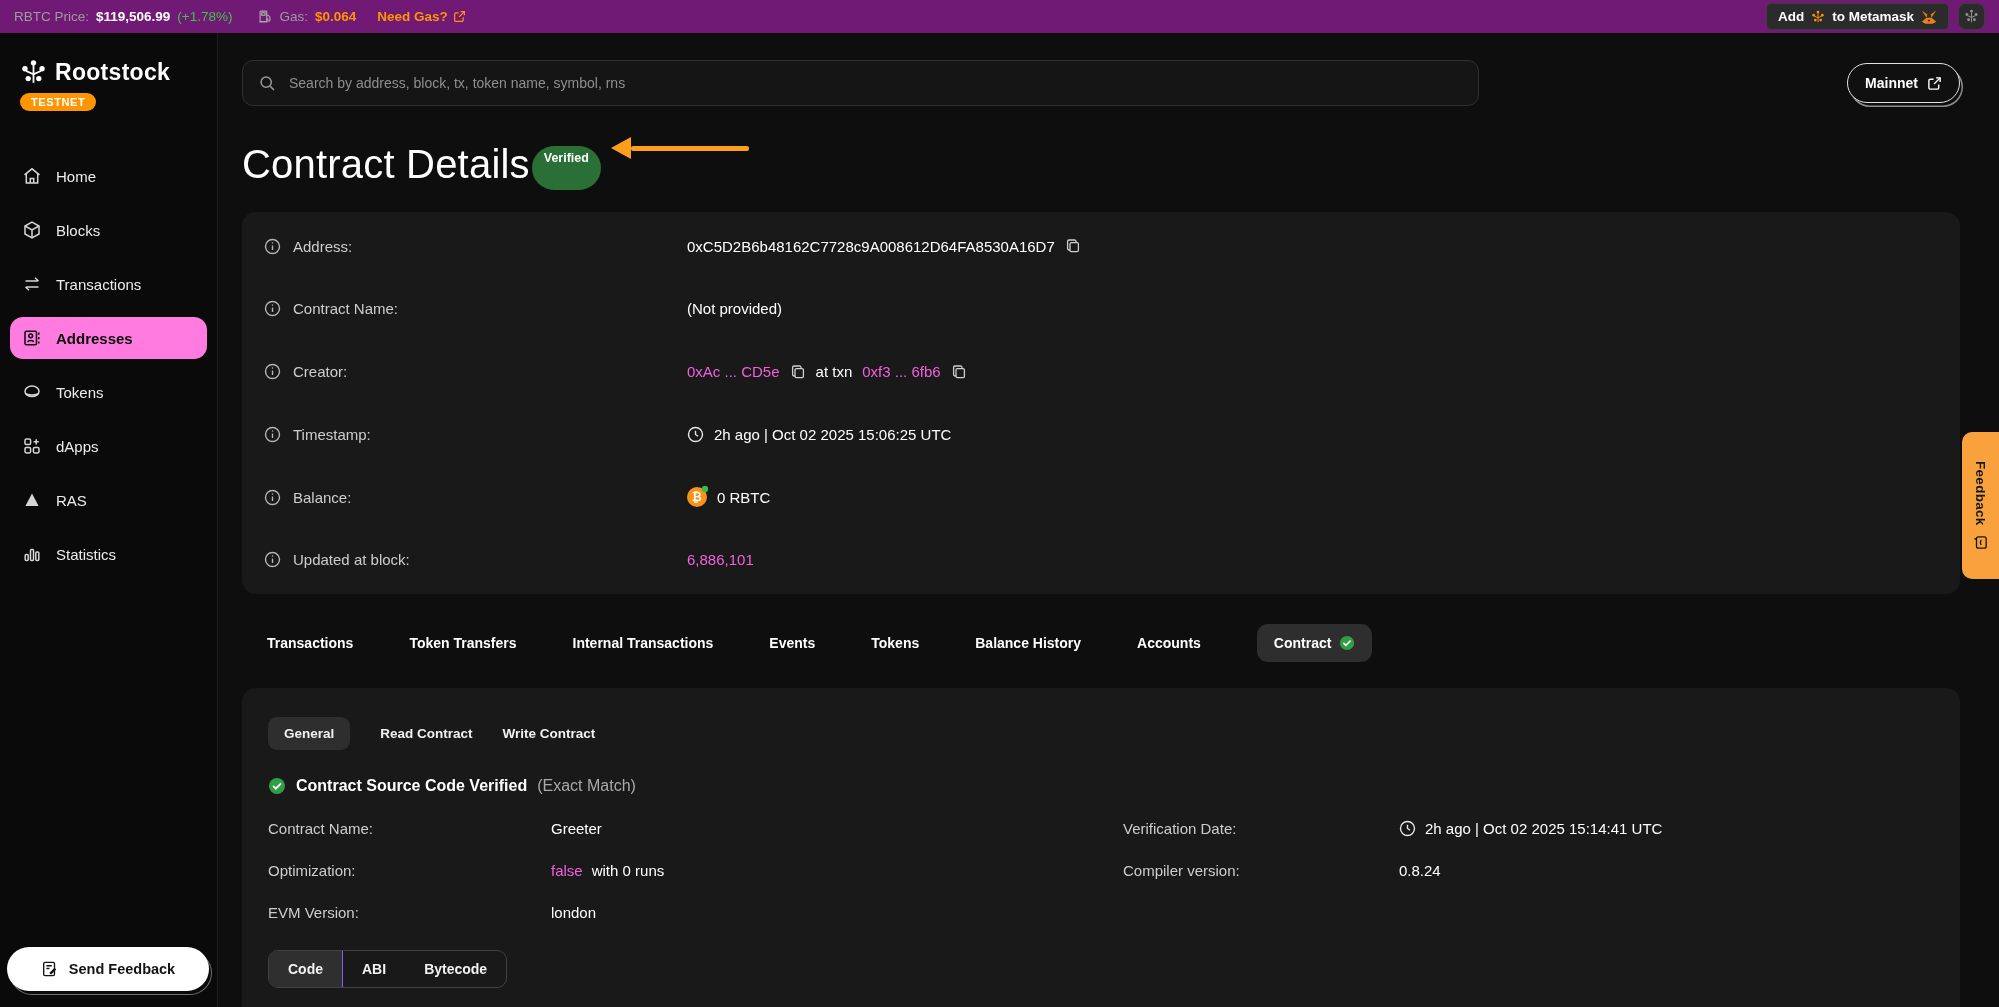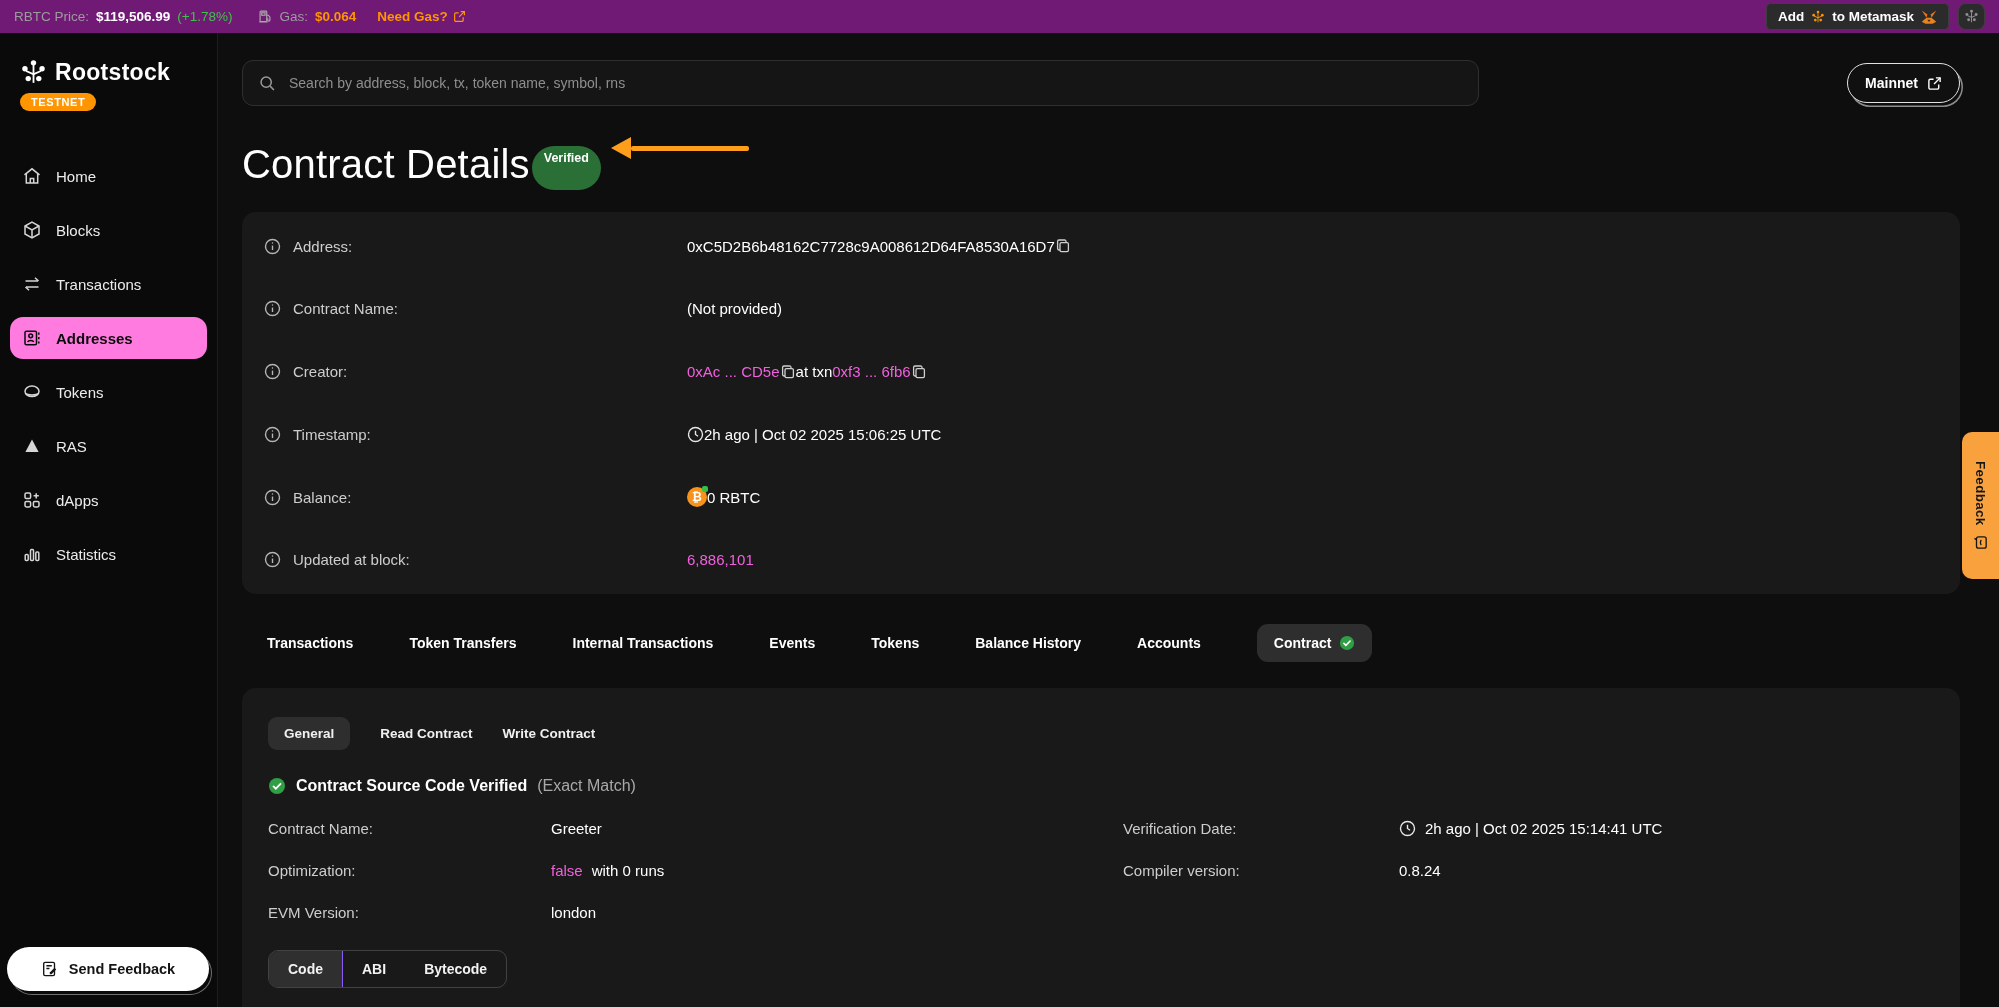--- a/index.html
+++ b/index.html
@@ -55,21 +55,21 @@
   .page-title{margin:0;font-size:40px;font-weight:500;letter-spacing:.2px;color:#fff}
   .verified-pill{background:var(--verified-green);color:#fff;font-size:12.5px;font-weight:600;padding:5px 12px;border-radius:999px;margin-top:4px}
   .annot-arrow{margin-left:28px;margin-top:4px;width:118px;height:5px;background:var(--arrow-orange);border-radius:2px;position:relative}
   .annot-arrow::before{content:"";position:absolute;left:-20px;top:-9px;border-top:11.5px solid transparent;border-bottom:11.5px solid transparent;border-right:20px solid var(--arrow-orange)}
 
   
   .details-panel{margin-top:22px;background:#191919;border-radius:14px;padding:21px 22px;height:382px;display:flex;flex-direction:column;justify-content:space-between}
   .d-row{display:flex;align-items:center;min-height:26px}
   .d-label{width:423px;display:flex;align-items:center;gap:12px;color:#cdcdcd;font-size:15px;flex:none}
   .info-i{width:17px;height:17px;color:#b5b5b5;display:flex;flex:none}
-  .d-value{display:flex;align-items:center;color:#fff;font-size:15px}
+  .d-value{display:flex;align-items:center;gap:10px;color:#fff;font-size:15px}
   .link{color:var(--link-pink);cursor:pointer}
   .copy-btn{width:16px;height:16px;color:#cfcfcf;display:flex;cursor:pointer}
   .mini-icon{width:17px;height:17px;color:#e8e8e8;display:flex}
   .coin-rbtc{position:relative;width:20px;height:20px;flex:none}
   .coin-rbtc .c{position:absolute;inset:0;background:#f7931a;border-radius:50%;display:flex;align-items:center;justify-content:center;color:#fff;font-size:12px;font-weight:700}
   .coin-rbtc .g{position:absolute;right:-1px;top:-1px;width:6px;height:6px;background:#35c04c;border-radius:2px}
 
   
   .tabs-row{margin-top:30px;display:flex;align-items:center;gap:56px;padding-left:25px;font-size:14px;font-weight:600}
   .tab{color:#fff;cursor:pointer;white-space:nowrap}
@@ -235,36 +235,36 @@
         <span class="nav-icon">
             <svg viewBox="0 0 20 20" fill="none" stroke="currentColor" stroke-width="1.5">
               <ellipse cx="10" cy="9.3" rx="7" ry="5.3"></ellipse>
               <path d="M4 11.5c1.2 2 10.8 2 12 0"></path>
             </svg>
           </span>
         <span>Tokens</span>
       </div>
       <div class="nav-item">
         <span class="nav-icon">
-            <svg viewBox="0 0 20 20">
-              <path fill="currentColor" d="M10 3.5 16.6 16H3.4z"></path>
-            </svg>
-          </span>
-        <span>RAS</span>
-      </div>
-      <div class="nav-item">
-        <span class="nav-icon">
             <svg viewBox="0 0 20 20" fill="none" stroke="currentColor" stroke-width="1.5">
               <rect x="3" y="3" width="5.6" height="5.6" rx="1.4"></rect>
               <rect x="3" y="11.4" width="5.6" height="5.6" rx="1.4"></rect>
               <rect x="11.4" y="11.4" width="5.6" height="5.6" rx="1.4"></rect>
               <path d="M14.2 3.2v5.2M11.6 5.8h5.2"></path>
             </svg>
           </span>
         <span>dApps</span>
+      </div>
+      <div class="nav-item">
+        <span class="nav-icon">
+            <svg viewBox="0 0 20 20">
+              <path fill="currentColor" d="M10 3.5 16.6 16H3.4z"></path>
+            </svg>
+          </span>
+        <span>RAS</span>
       </div>
       <div class="nav-item">
         <span class="nav-icon">
             <svg viewBox="0 0 20 20" fill="none" stroke="currentColor" stroke-width="1.5">
               <rect x="3.2" y="10.5" width="3" height="6" rx="1"></rect>
               <rect x="8.5" y="5.5" width="3" height="11" rx="1"></rect>
               <rect x="13.8" y="8" width="3" height="8.5" rx="1"></rect>
             </svg>
           </span>
         <span>Statistics</span>

